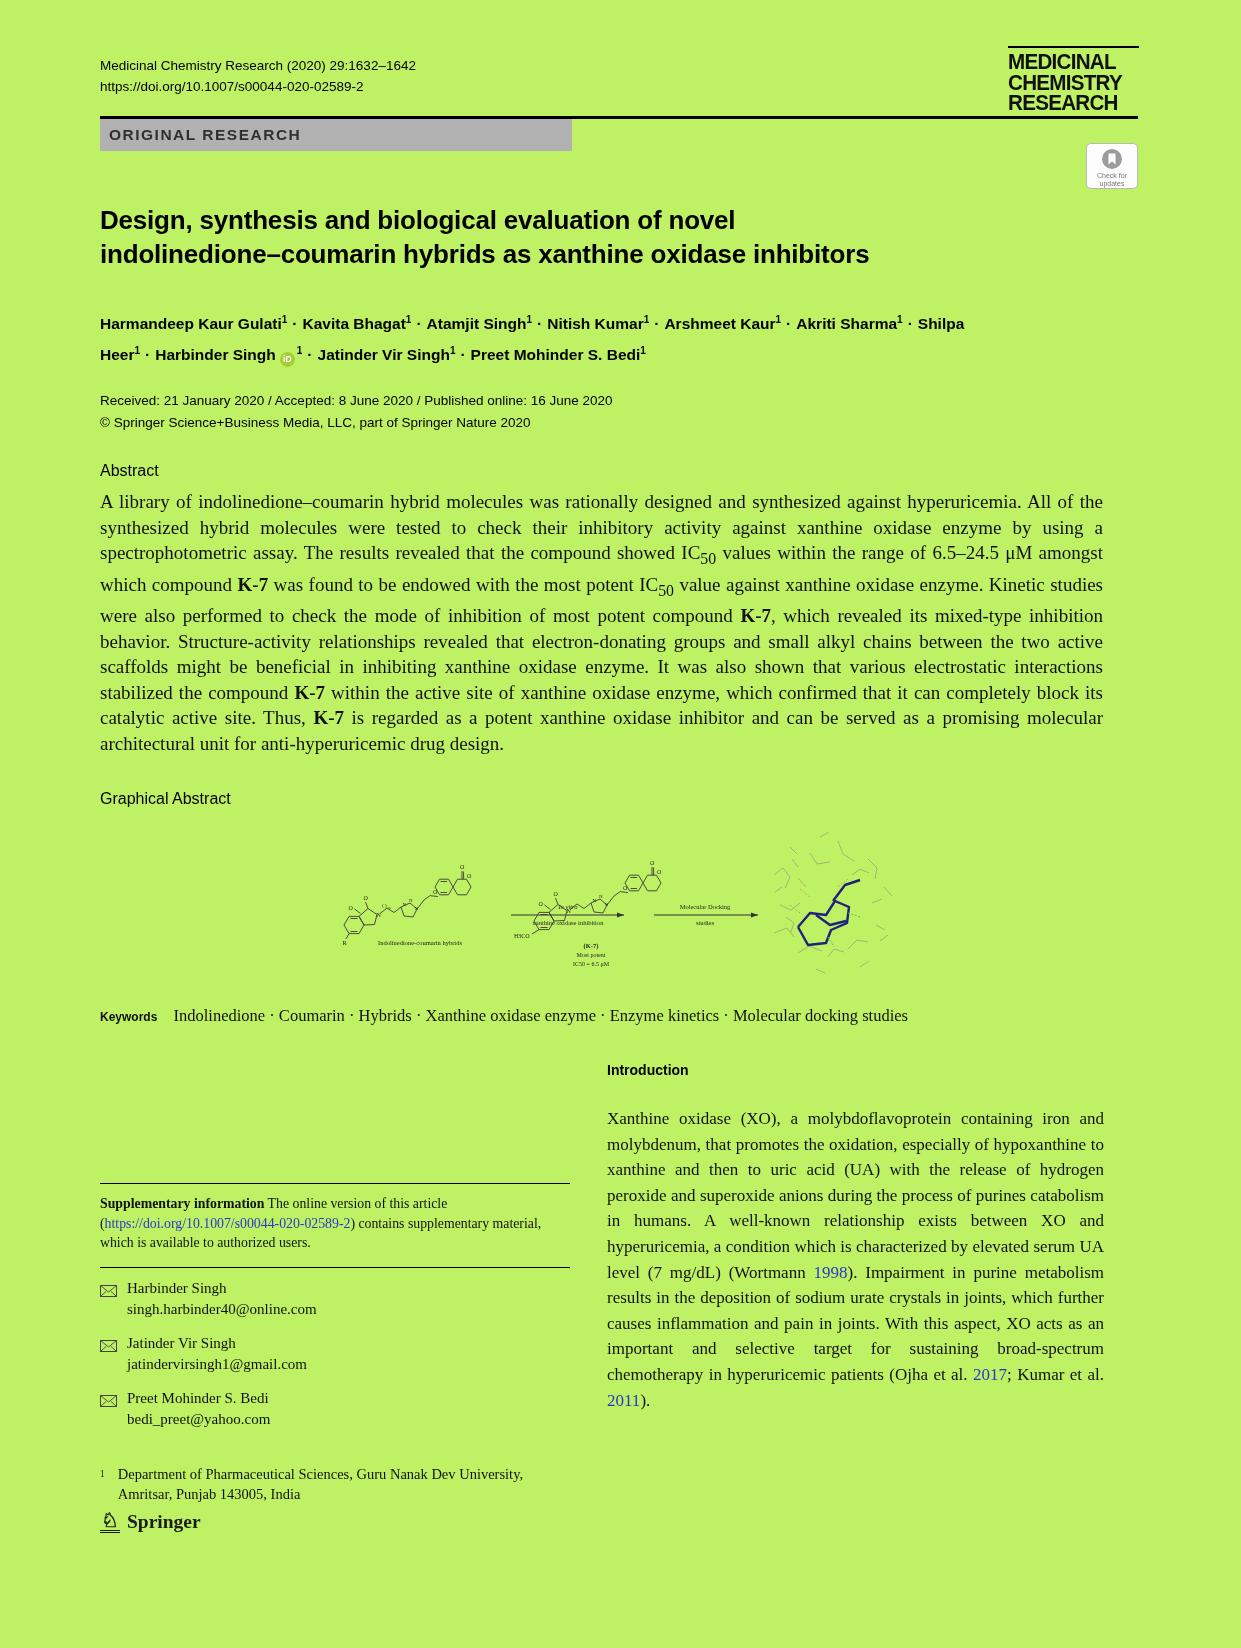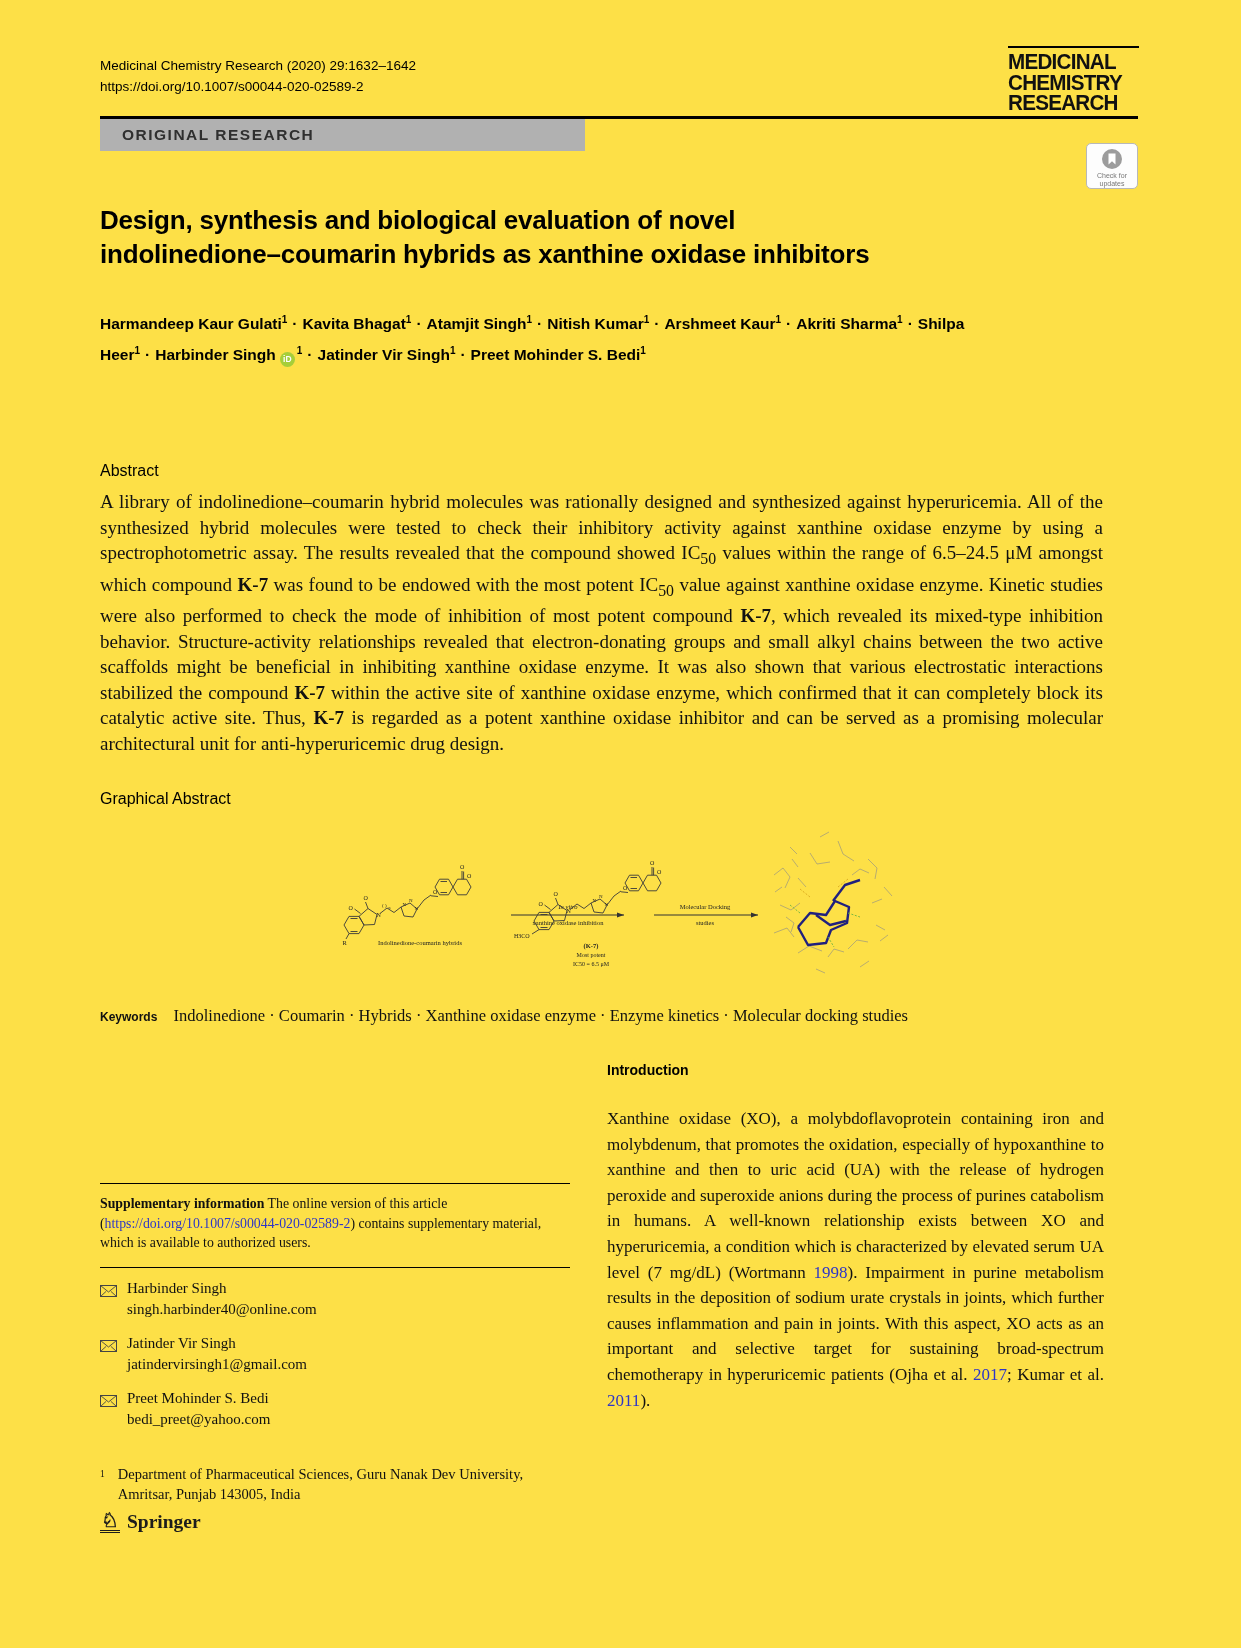--- a/index.html
+++ b/index.html
@@ -1,27 +1,27 @@
 <!DOCTYPE html>
 <html><head>
 <meta charset="utf-8">
 <style>
   html,body{margin:0;padding:0;background:#e8e8e8;}
-  .page{position:relative;width:1241px;height:1648px;background:#fde047;margin:0 auto;
+  .page{position:relative;width:1241px;height:1648px;background:#bef264;margin:0 auto;
         font-family:"Liberation Serif",serif;color:#111;overflow:hidden;}
 
   
   .jinfo{position:absolute;left:100px;top:55px;font:13.5px/21px "Liberation Sans",sans-serif;color:#000;}
   .logo{position:absolute;left:1008px;top:46px;width:131px;}
   .logo-rule{border-top:2.5px solid #000;margin-bottom:4px;}
   .logo-line{font-family:"Liberation Sans",sans-serif;font-weight:bold;font-size:21.5px;line-height:20.5px;
              letter-spacing:-0.8px;transform:scaleX(.96);transform-origin:left;white-space:nowrap;}
   .thick-rule{position:absolute;left:100px;top:116px;width:1038px;height:3px;background:#000;}
   .banner{position:absolute;left:100px;top:119px;width:463px;height:32px;background:#b1b1b1;
-          display:flex;align-items:center;padding-left:22px;
+          display:flex;align-items:center;padding-left:9px;
           font-family:"Liberation Sans",sans-serif;font-weight:bold;font-size:15.5px;
           letter-spacing:1.5px;color:#2f2f2f;}
   .check-badge{position:absolute;left:1086px;top:143px;width:52px;height:46px;border:1px solid #b8b8b8;
                border-radius:5px;background:#fdfdfd;display:flex;flex-direction:column;align-items:center;
                padding-top:3px;box-sizing:border-box;cursor:pointer;}
   .check-text{font:7px/7.5px "Liberation Sans",sans-serif;color:#777;text-align:center;width:44px;margin-top:1px;}
 
   
   .title{position:absolute;left:100px;top:203px;width:960px;margin:0;
          font-family:Liberation Sans, sans-serif;font-weight:bold;font-size:26px;line-height:34px;
@@ -93,20 +93,24 @@
     <div class="check-text">Check for updates</div>
   </div>
 
   <h1 class="title">
     <span>Design, synthesis and biological evaluation of novel</span><br>
     <span>indolinedione–coumarin hybrids as xanthine oxidase inhibitors</span>
   </h1>
 
   <div class="authors" id="authors"><span>Harmandeep Kaur Gulati<sup>1</sup></span><span class="sep">·</span><span>Kavita Bhagat<sup>1</sup></span><span class="sep">·</span><span>Atamjit Singh<sup>1</sup></span><span class="sep">·</span><span>Nitish Kumar<sup>1</sup></span><span class="sep">·</span><span>Arshmeet Kaur<sup>1</sup></span><span class="sep">·</span><span>Akriti Sharma<sup>1</sup></span><span class="sep">·</span><span>Shilpa Heer<sup>1</sup></span><span class="sep">·</span><span>Harbinder Singh<span class="orcid">iD</span><sup>1</sup></span><span class="sep">·</span><span>Jatinder Vir Singh<sup>1</sup></span><span class="sep">·</span><span>Preet Mohinder S. Bedi<sup>1</sup></span></div>
 
+  <div class="meta">
+    <div>Received: 21 January 2020 / Accepted: 8 June 2020 / Published online: 16 June 2020</div>
+    <div>© Springer Science+Business Media, LLC, part of Springer Nature 2020</div>
+  </div>
 
   <section class="abstract">
     <h2 class="sec-h">Abstract</h2>
     <p>A library of indolinedione–coumarin hybrid molecules was rationally designed and synthesized against hyperuricemia. All of the synthesized hybrid molecules were tested to check their inhibitory activity against xanthine oxidase enzyme by using a spectrophotometric assay. The results revealed that the compound showed IC<sub>50</sub> values within the range of 6.5–24.5 μM amongst which compound <b>K-7</b> was found to be endowed with the most potent IC<sub>50</sub> value against xanthine oxidase enzyme. Kinetic studies were also performed to check the mode of inhibition of most potent compound <b>K-7</b>, which revealed its mixed-type inhibition behavior. Structure-activity relationships revealed that electron-donating groups and small alkyl chains between the two active scaffolds might be beneficial in inhibiting xanthine oxidase enzyme. It was also shown that various electrostatic interactions stabilized the compound <b>K-7</b> within the active site of xanthine oxidase enzyme, which confirmed that it can completely block its catalytic active site. Thus, <b>K-7</b> is regarded as a potent xanthine oxidase inhibitor and can be served as a promising molecular architectural unit for anti-hyperuricemic drug design.</p>
   </section>
 
   <section class="graphical">
     <h2 class="sec-h">Graphical Abstract</h2>
     <svg width="570" height="165" viewBox="0 0 570 165" style="margin-left:228px;display:block;">
       <defs>

